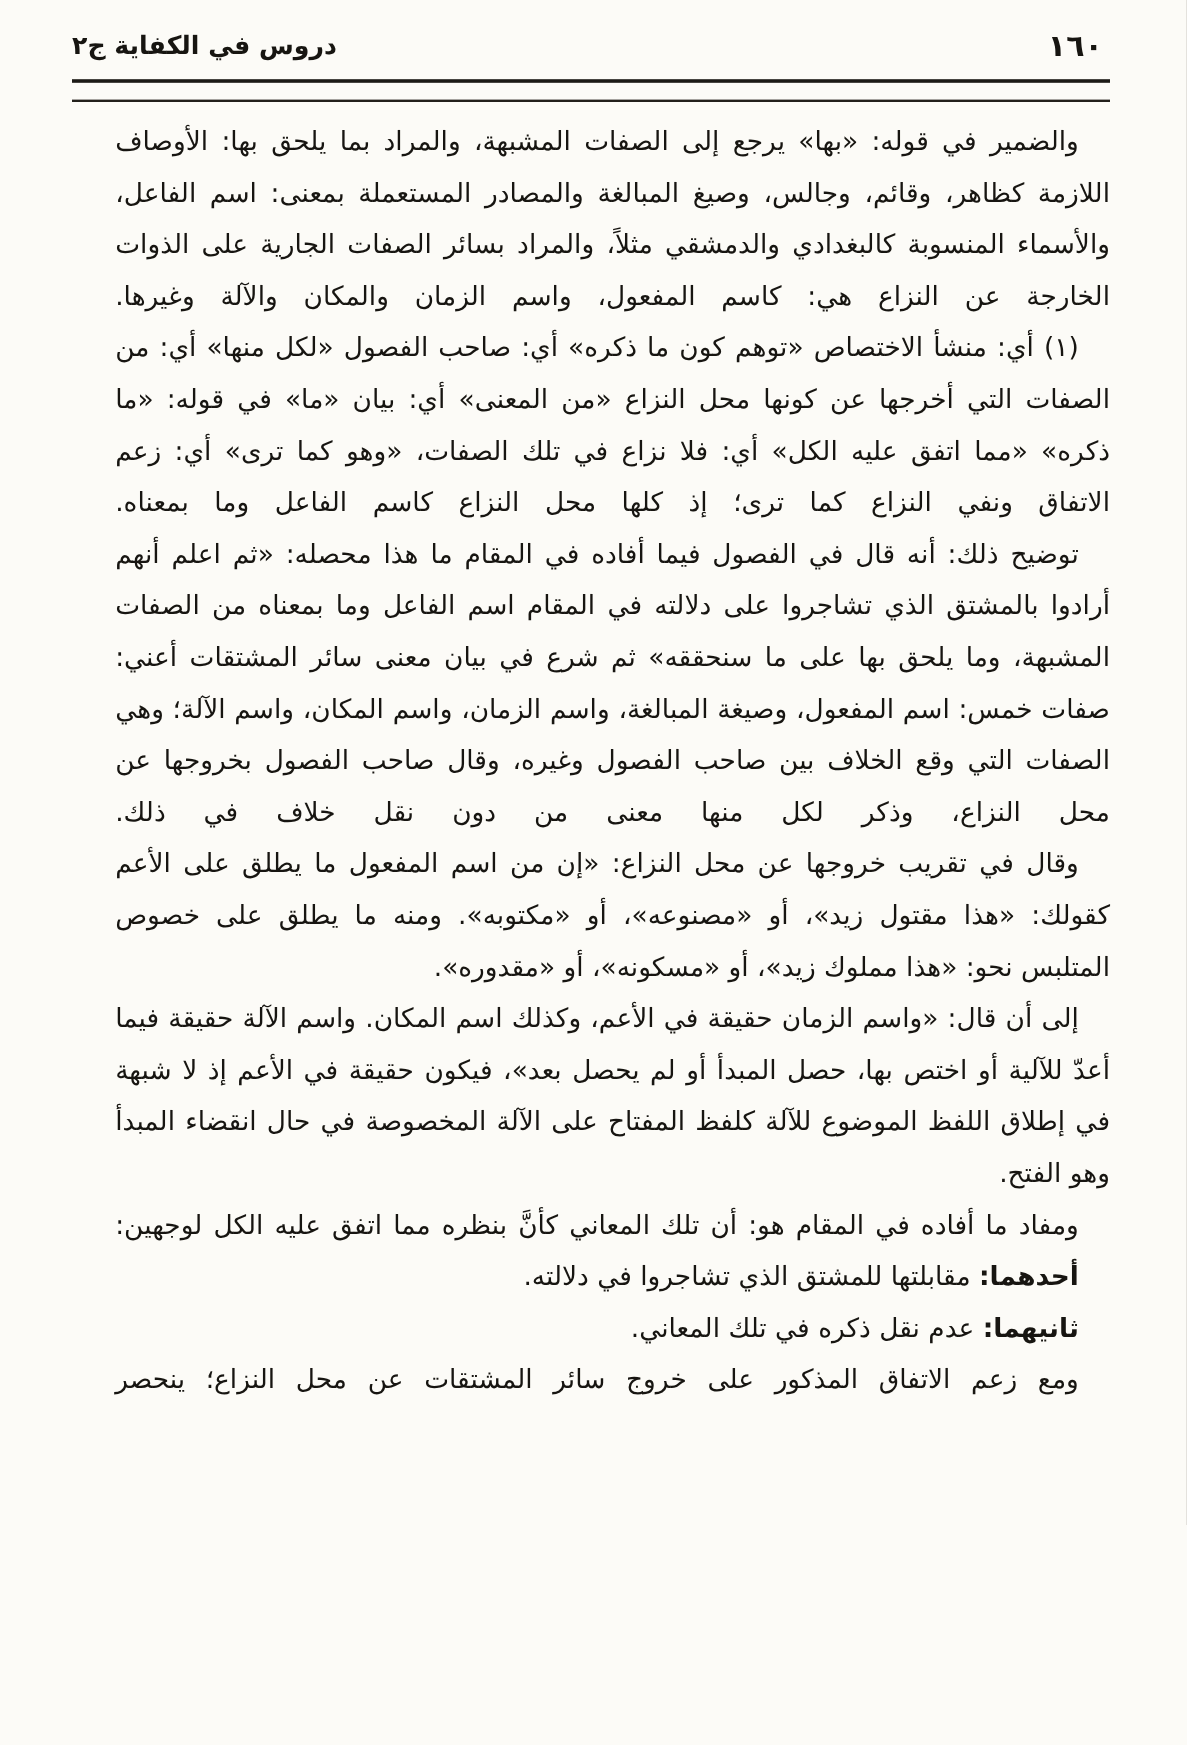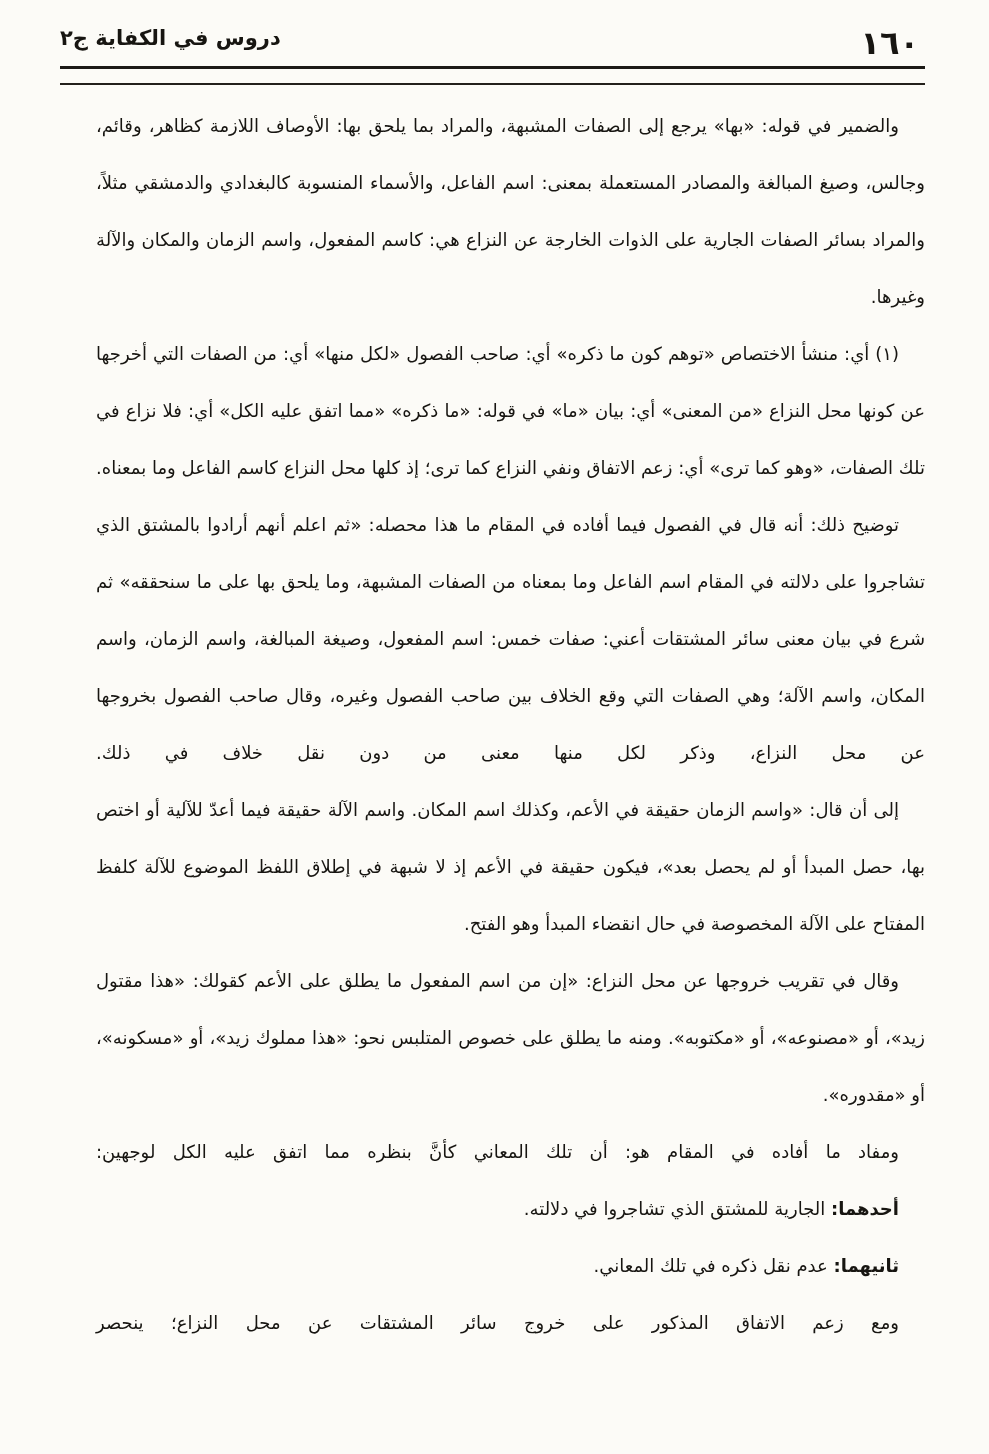--- a/index.html
+++ b/index.html
@@ -25,21 +25,21 @@
     text-align: left;
     font-weight: bold;
     font-size: 21px;
     letter-spacing: 0.5px;
   }
   .page-number {
     position: absolute;
     top: -2px;
     right: 6px;
     font-weight: bold;
-    font-size: 32px;
+    font-size: 25px;
     letter-spacing: 3px;
   }
   .header-rule {
     border: none;
     border-top: 3px solid #1c1a16;
     margin: 2px 0 0 0;
   }
   .matn {
     margin-top: 16px;
   }
@@ -56,22 +56,22 @@
     font-weight: bold;
     vertical-align: super;
     line-height: 0;
   }
   .divider {
     border: none;
     border-top: 2px solid #23201b;
     margin: 14px 0 12px 0;
   }
   .commentary {
-    font-size: 18px;
-    line-height: 57px;
+    font-size: 22px;
+    line-height: 43px;
     text-align: justify;
     text-justify: inter-word;
     margin-left: 36px;
   }
   .commentary .para {
     margin: 0;
     text-indent: 26px;
   }
   .stretch-last { text-align-last: justify; }
   .lead { font-weight: bold; }
@@ -87,21 +87,21 @@
   </header>
   <div class="header-rule"></div>
 
 
   <div class="divider"></div>
 
   <section class="commentary">
     <p class="para stretch-last"><b class="lead"></b><span>والضمير في قوله: «بها» يرجع إلى الصفات المشبهة، والمراد بما يلحق بها: الأوصاف اللازمة كظاهر، وقائم، وجالس، وصيغ المبالغة والمصادر المستعملة بمعنى: اسم الفاعل، والأسماء المنسوبة كالبغدادي والدمشقي مثلاً، والمراد بسائر الصفات الجارية على الذوات الخارجة عن النزاع هي: كاسم المفعول، واسم الزمان والمكان والآلة وغيرها.</span></p>
     <p class="para stretch-last"><b class="lead"></b><span>(١) أي: منشأ الاختصاص «توهم كون ما ذكره» أي: صاحب الفصول «لكل منها» أي: من الصفات التي أخرجها عن كونها محل النزاع «من المعنى» أي: بيان «ما» في قوله: «ما ذكره» «مما اتفق عليه الكل» أي: فلا نزاع في تلك الصفات، «وهو كما ترى» أي: زعم الاتفاق ونفي النزاع كما ترى؛ إذ كلها محل النزاع كاسم الفاعل وما بمعناه.</span></p>
     <p class="para stretch-last"><b class="lead"></b><span>توضيح ذلك: أنه قال في الفصول فيما أفاده في المقام ما هذا محصله: «ثم اعلم أنهم أرادوا بالمشتق الذي تشاجروا على دلالته في المقام اسم الفاعل وما بمعناه من الصفات المشبهة، وما يلحق بها على ما سنحققه» ثم شرع في بيان معنى سائر المشتقات أعني: صفات خمس: اسم المفعول، وصيغة المبالغة، واسم الزمان، واسم المكان، واسم الآلة؛ وهي الصفات التي وقع الخلاف بين صاحب الفصول وغيره، وقال صاحب الفصول بخروجها عن محل النزاع، وذكر لكل منها معنى من دون نقل خلاف في ذلك.</span></p>
+    <p class="para"><b class="lead"></b><span>وقال في تقريب خروجها عن محل النزاع: «إن من اسم المفعول ما يطلق على الأعم كقولك: «هذا مقتول زيد»، أو «مصنوعه»، أو «مكتوبه». ومنه ما يطلق على خصوص المتلبس نحو: «هذا مملوك زيد»، أو «مسكونه»، أو «مقدوره».</span></p>
     <p class="para"><b class="lead"></b><span>إلى أن قال: «واسم الزمان حقيقة في الأعم، وكذلك اسم المكان. واسم الآلة حقيقة فيما أعدّ للآلية أو اختص بها، حصل المبدأ أو لم يحصل بعد»، فيكون حقيقة في الأعم إذ لا شبهة في إطلاق اللفظ الموضوع للآلة كلفظ المفتاح على الآلة المخصوصة في حال انقضاء المبدأ وهو الفتح.</span></p>
-    <p class="para"><b class="lead"></b><span>وقال في تقريب خروجها عن محل النزاع: «إن من اسم المفعول ما يطلق على الأعم كقولك: «هذا مقتول زيد»، أو «مصنوعه»، أو «مكتوبه». ومنه ما يطلق على خصوص المتلبس نحو: «هذا مملوك زيد»، أو «مسكونه»، أو «مقدوره».</span></p>
     <p class="para stretch-last"><b class="lead"></b><span>ومفاد ما أفاده في المقام هو: أن تلك المعاني كأنَّ بنظره مما اتفق عليه الكل لوجهين:</span></p>
-    <p class="para"><b class="lead">أحدهما:</b><span> الجارية للمشتق الذي تشاجروا في دلالته.</span></p>
+    <p class="para"><b class="lead">أحدهما:</b><span> مقابلتها للمشتق الذي تشاجروا في دلالته.</span></p>
     <p class="para"><b class="lead">ثانيهما:</b><span> عدم نقل ذكره في تلك المعاني.</span></p>
     <p class="para stretch-last"><b class="lead"></b><span>ومع زعم الاتفاق المذكور على خروج سائر المشتقات عن محل النزاع؛ ينحصر</span></p>
   </section>
 
 </div>
 
 </body></html>

